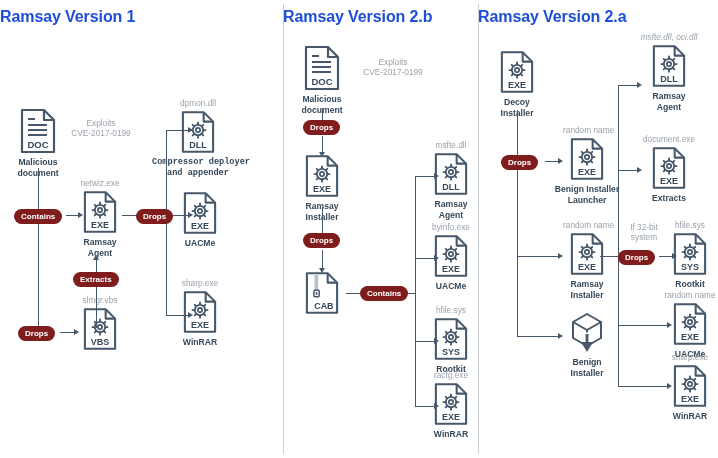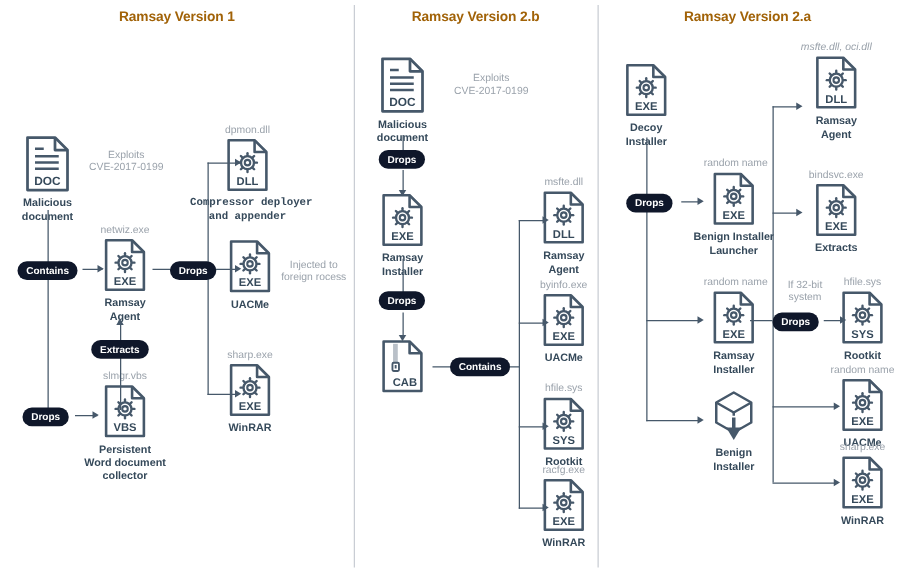--- a/index.html
+++ b/index.html
@@ -9,23 +9,23 @@
     font-family:"Liberation Sans", sans-serif;
     overflow:hidden;
     position:relative;
     color:#3d4f5c;
   }
   .canvas{position:absolute;left:0;top:0;width:718px;height:458px;}
 
   .col-title{
     position:absolute;
     font-weight:bold;
-    font-size:11px;
-    color:#a16207;
-    text-align:center;
+    font-size:16px;
+    color:#1d4ed8;
+    text-align:left;
     letter-spacing:-0.1px;
     white-space:nowrap;
   }
 
   .divider{
     position:absolute;
     top:4px;
     width:1px;
     height:450px;
     background:#c9cdd4;
@@ -46,21 +46,21 @@
     color:#35495a;
     line-height:10.5px;
     margin-top:3px;
     white-space:nowrap;
   }
   .icon-wrap{display:flex;justify-content:center;}
 
   
   .pill{
     position:absolute;
-    background:#0f172a;
+    background:#7f1d1d;
     color:#ffffff;
     font-size:8px;
     font-weight:bold;
     border-radius:9px;
     padding:2.5px 7px 3px 7px;
     white-space:nowrap;
     line-height:9px;
     z-index:6;
   }
 
@@ -224,21 +224,20 @@
             <line x1="5.6" y1="-5.6" x2="4.2" y2="-4.2"></line>
               <line x1="-4.2" y1="4.2" x2="-5.6" y2="5.6"></line>
           </g>
         </g>
         <text x="18" y="40" font-family="Liberation Sans, sans-serif" font-size="9.5" font-weight="bold" fill="#35495a" text-anchor="middle">EXE</text>
       </svg>
     </div>
     <div class="caption">UACMe</div>
   </div>
 
-  <div class="note center" style="left:218px;top:206px;width:66px;">Injected to<br>foreign rocess</div>
 
   <div class="node" style="left:176px;top:278px;width:48px;">
     <div class="toplabel">sharp.exe</div>
     <div class="icon-wrap">
       <svg width="34" height="44" viewBox="0 0 36 46">
         <path d="M2 2 h22 l10 10 v32 h-32 z" fill="#fff" stroke="#46586a" stroke-width="2.2" stroke-linejoin="round"></path>
         <path d="M24 2 v10 h10" fill="none" stroke="#46586a" stroke-width="2.2" stroke-linejoin="round"></path>
         <g transform="translate(18,21)">
           <circle r="5.5" fill="none" stroke="#46586a" stroke-width="2"></circle>
           <circle r="2.3" fill="none" stroke="#46586a" stroke-width="1.8"></circle>
@@ -275,21 +274,20 @@
               <line x1="6" y1="0" x2="8" y2="0"></line>
             <line x1="-5.6" y1="-5.6" x2="-4.2" y2="-4.2"></line>
               <line x1="4.2" y1="4.2" x2="5.6" y2="5.6"></line>
             <line x1="5.6" y1="-5.6" x2="4.2" y2="-4.2"></line>
               <line x1="-4.2" y1="4.2" x2="-5.6" y2="5.6"></line>
           </g>
         </g>
         <text x="18" y="40" font-family="Liberation Sans, sans-serif" font-size="9.5" font-weight="bold" fill="#35495a" text-anchor="middle">VBS</text>
       </svg>
     </div>
-    <div class="caption" style="position:relative;left:-20px;width:88px;">Persistent<br>Word document<br>collector</div>
   </div>
 
   <div class="pill" style="left:14px;top:209px;">Contains</div>
   <div class="pill" style="left:136px;top:209px;">Drops</div>
   <div class="pill" style="left:73px;top:272px;">Extracts</div>
   <div class="pill" style="left:18px;top:326px;">Drops</div>
 
   <div class="ln lnv" style="left:322px;top:108px;height:14px;"></div>
 
   <div class="ln lnv" style="left:322px;top:136px;height:18px;"></div>
@@ -614,21 +612,21 @@
               <line x1="-4.2" y1="4.2" x2="-5.6" y2="5.6"></line>
           </g>
         </g>
         <text x="18" y="40" font-family="Liberation Sans, sans-serif" font-size="9.5" font-weight="bold" fill="#35495a" text-anchor="middle">DLL</text>
       </svg>
     </div>
     <div class="caption">Ramsay<br>Agent</div>
   </div>
 
   <div class="node" style="left:645px;top:134px;width:48px;">
-    <div class="toplabel" style="position:relative;left:-14px;width:76px;">bindsvc.exe</div>
+    <div class="toplabel" style="position:relative;left:-14px;width:76px;">document.exe</div>
     <div class="icon-wrap">
       <svg width="34" height="44" viewBox="0 0 36 46">
         <path d="M2 2 h22 l10 10 v32 h-32 z" fill="#fff" stroke="#46586a" stroke-width="2.2" stroke-linejoin="round"></path>
         <path d="M24 2 v10 h10" fill="none" stroke="#46586a" stroke-width="2.2" stroke-linejoin="round"></path>
         <g transform="translate(18,21)">
           <circle r="5.5" fill="none" stroke="#46586a" stroke-width="2"></circle>
           <circle r="2.3" fill="none" stroke="#46586a" stroke-width="1.8"></circle>
           <g stroke="#46586a" stroke-width="2" stroke-linecap="round">
             <line x1="0" y1="-8" x2="0" y2="-6"></line>
               <line x1="0" y1="6" x2="0" y2="8"></line>

